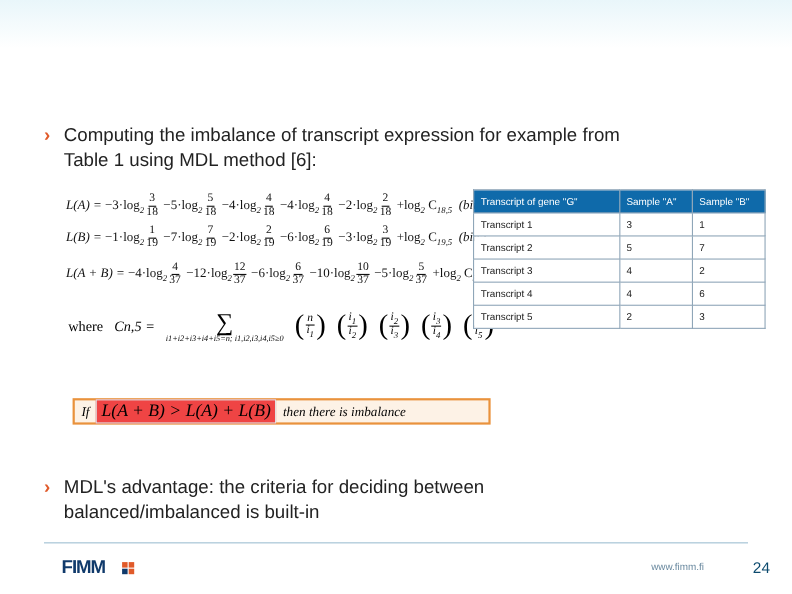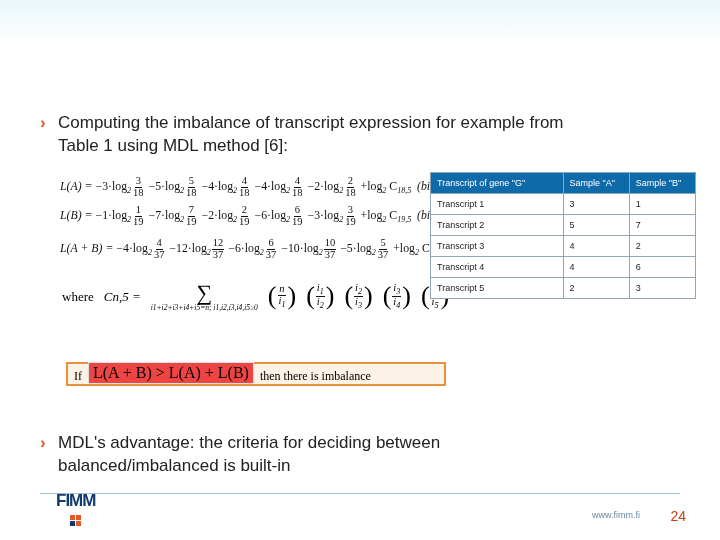--- a/index.html
+++ b/index.html
@@ -21,36 +21,36 @@
   .fA { top: 176px; }
   .fB { top: 205px; }
   .fAB { top: 238px; }
   .wherebox { position: absolute; left: 62px; top: 282px; display: flex; align-items: center; gap: 10px; font-family: 'Times New Roman', serif; font-size: 13px; }
   .wherebox .where { }
   .sumblock { display: inline-flex; flex-direction: column; align-items: center; line-height: 1; }
   .sumblock .sig { font-size: 22px; font-style: normal; }
   .sumblock .lim { font-size: 7.5px; font-style: italic; }
   .bigparen { display: inline-flex; align-items: center; }
   .bigparen .p { font-size: 26px; font-style: normal; line-height: 0.8; }
-  .condbox { position: absolute; left: 66px; top: 362px; height: 24px; width: 380px; border: 2px solid #e9923c; background: #fdf2e6; display: flex; align-items: flex-end; padding: 0 6px; font-family: 'Times New Roman', serif; font-size: 12px; gap: 6px; }
+  .condbox { position: absolute; left: 66px; top: 362px; height: 24px; width: 380px; border: 2px solid #e9923c; background: #fdf2e6; display: flex; align-items: center; padding: 0 6px; font-family: 'Times New Roman', serif; font-size: 12px; font-style: italic; gap: 6px; }
   .condbox .eq { background: #ef4444; border: 1px solid #e0e0e0; padding: 1px 4px; font-size: 16px; }
   .table { position: absolute; right: 24px; top: 172px; width: 266px; border-collapse: collapse; font-size: 9px; color: #222; }
   .table th, .table td { border: 1px solid #8fa6b8; padding: 5px 6px; text-align: left; }
   .table th { background: #0f6aaa; color: #fff; font-weight: 400; font-size: 9px; }
   .table td { background: #fff; }
   .table .c1 { width: 50%; }
   .table .c2, .table .c3 { width: 25%; }
   .footrule { position: absolute; left: 40px; right: 40px; bottom: 46px; height: 1px; background: #9fbfd2; }
-  .logo { position: absolute; left: 56px; bottom: 14px; display: flex; align-items: center; gap: 4px; flex-direction: column; }
+  .logo { position: absolute; left: 56px; bottom: 14px; display: flex; align-items: center; gap: 16px; }
   .logo .f { font-weight: 800; color: #103a6b; font-size: 17px; letter-spacing: -1px; }
   .logo .dots { display: grid; grid-template-columns: repeat(2,5px); grid-auto-rows: 5px; gap: 1px; }
   .logo .dots span { width: 5px; height: 5px; background: #e05a2a; }
   .logo .dots span:nth-child(3){ background:#103a6b; }
   .url { position: absolute; right: 80px; bottom: 20px; font-size: 9px; color: #6b8aa0; }
-  .pagenum { position: absolute; right: 34px; bottom: 16px; font-size: 14px; color: #c2410c; }
+  .pagenum { position: absolute; right: 20px; bottom: 16px; font-size: 14px; color: #0c4a6e; }
 </style>
 </head>
 <body>
 
 <div class="slide">
   <div class="topband"></div>
 
 
   <div class="bullet b1">
     <span class="chev">›</span>

